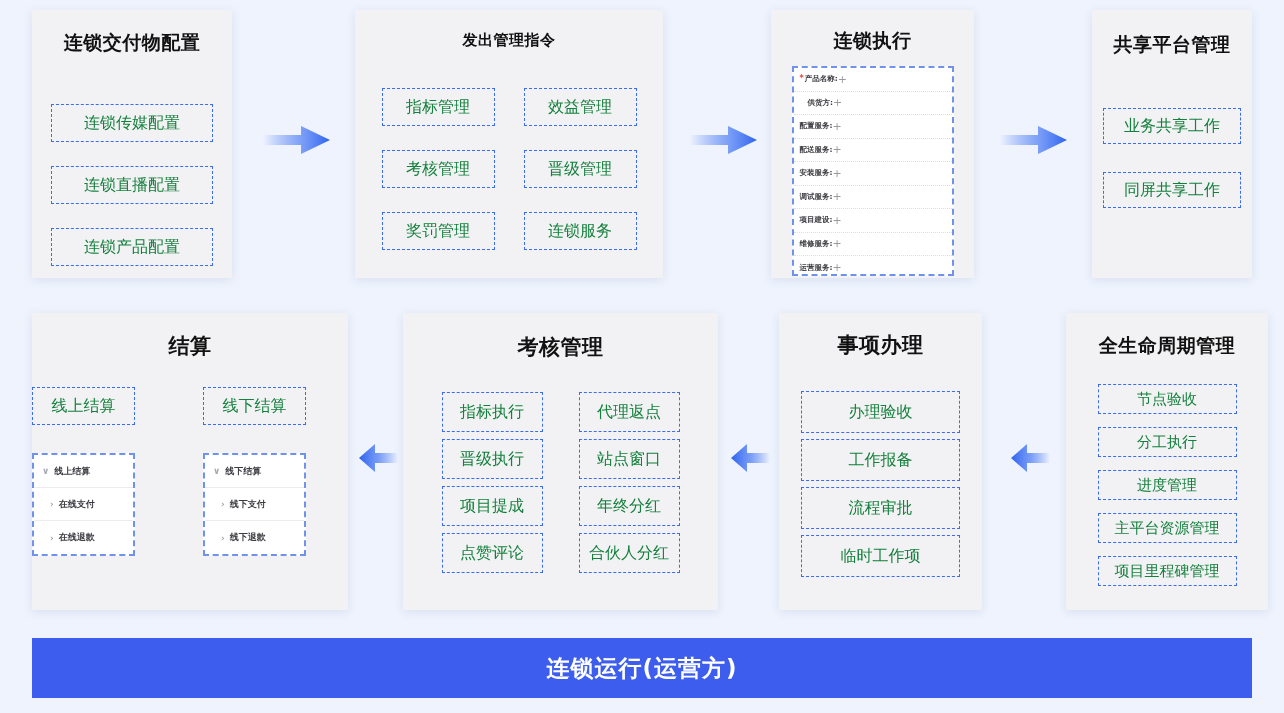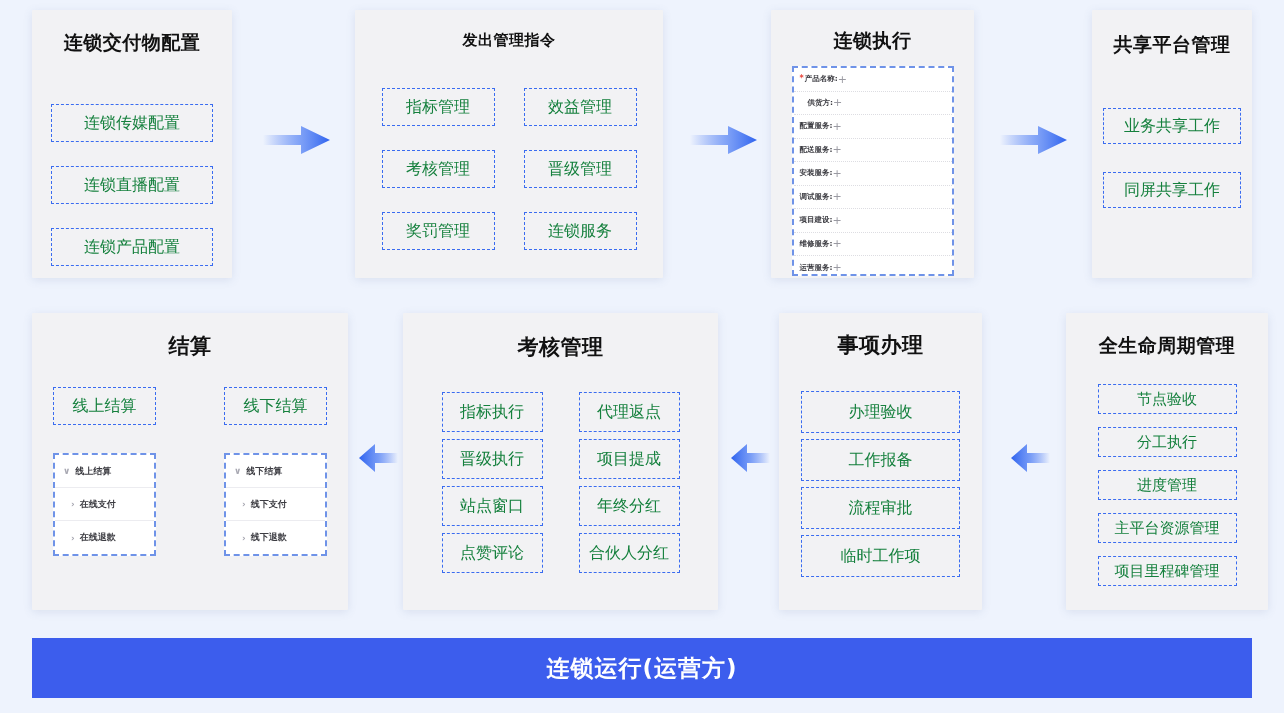--- a/index.html
+++ b/index.html
@@ -120,21 +120,21 @@
   
   #p4 { left: 1092px; top: 10px; width: 160px; height: 268px; }
   #p4 .panel-title { font-size: 19px; margin-top: 22px; }
   #p4 .dbtn { width: 138px; height: 36px; font-size: 16px; margin: 0 auto; }
   #p4 .b1 { margin-top: 50px; }
   #p4 .b2 { margin-top: 28px; }
 
   
   #p5 { left: 32px; top: 313px; width: 316px; height: 297px; }
   #p5 .panel-title { font-size: 21px; margin-top: 19px; }
-  #p5 .cols { display: flex; justify-content: center; gap: 68px; margin-top: 27px; }
+  #p5 .cols { display: flex; gap: 68px; margin-top: 27px; }
   #p5 .col { width: 103px; }
   #p5 .head { width: 103px; height: 38px; font-size: 16px; }
   #p5 .tree {
     margin-top: 28px;
     width: 103px;
     border: 2px dashed #6f93e8;
     background: #ffffff;
   }
   #p5 .tnode {
     height: 33px;
@@ -325,22 +325,22 @@
       <path d="M40,11 L17,11 L17,2 L1,16 L17,30 L17,21 L40,21 Z" fill="url(#gl)"></path>
     </svg>
   </div>
 
   <div class="panel" id="p6">
     <div class="panel-title">考核管理</div>
     <div class="grid">
       <div class="dbtn">指标执行</div>
       <div class="dbtn">代理返点</div>
       <div class="dbtn">晋级执行</div>
+      <div class="dbtn">站点窗口</div>
       <div class="dbtn">项目提成</div>
-      <div class="dbtn">站点窗口</div>
       <div class="dbtn">年终分红</div>
       <div class="dbtn">点赞评论</div>
       <div class="dbtn">合伙人分红</div>
     </div>
   </div>
 
   <div class="arrow" style="left:730px; top:442px;">
     <svg width="40" height="32" viewBox="0 0 40 32">
       <path d="M40,11 L17,11 L17,2 L1,16 L17,30 L17,21 L40,21 Z" fill="url(#gl)"></path>
     </svg>

